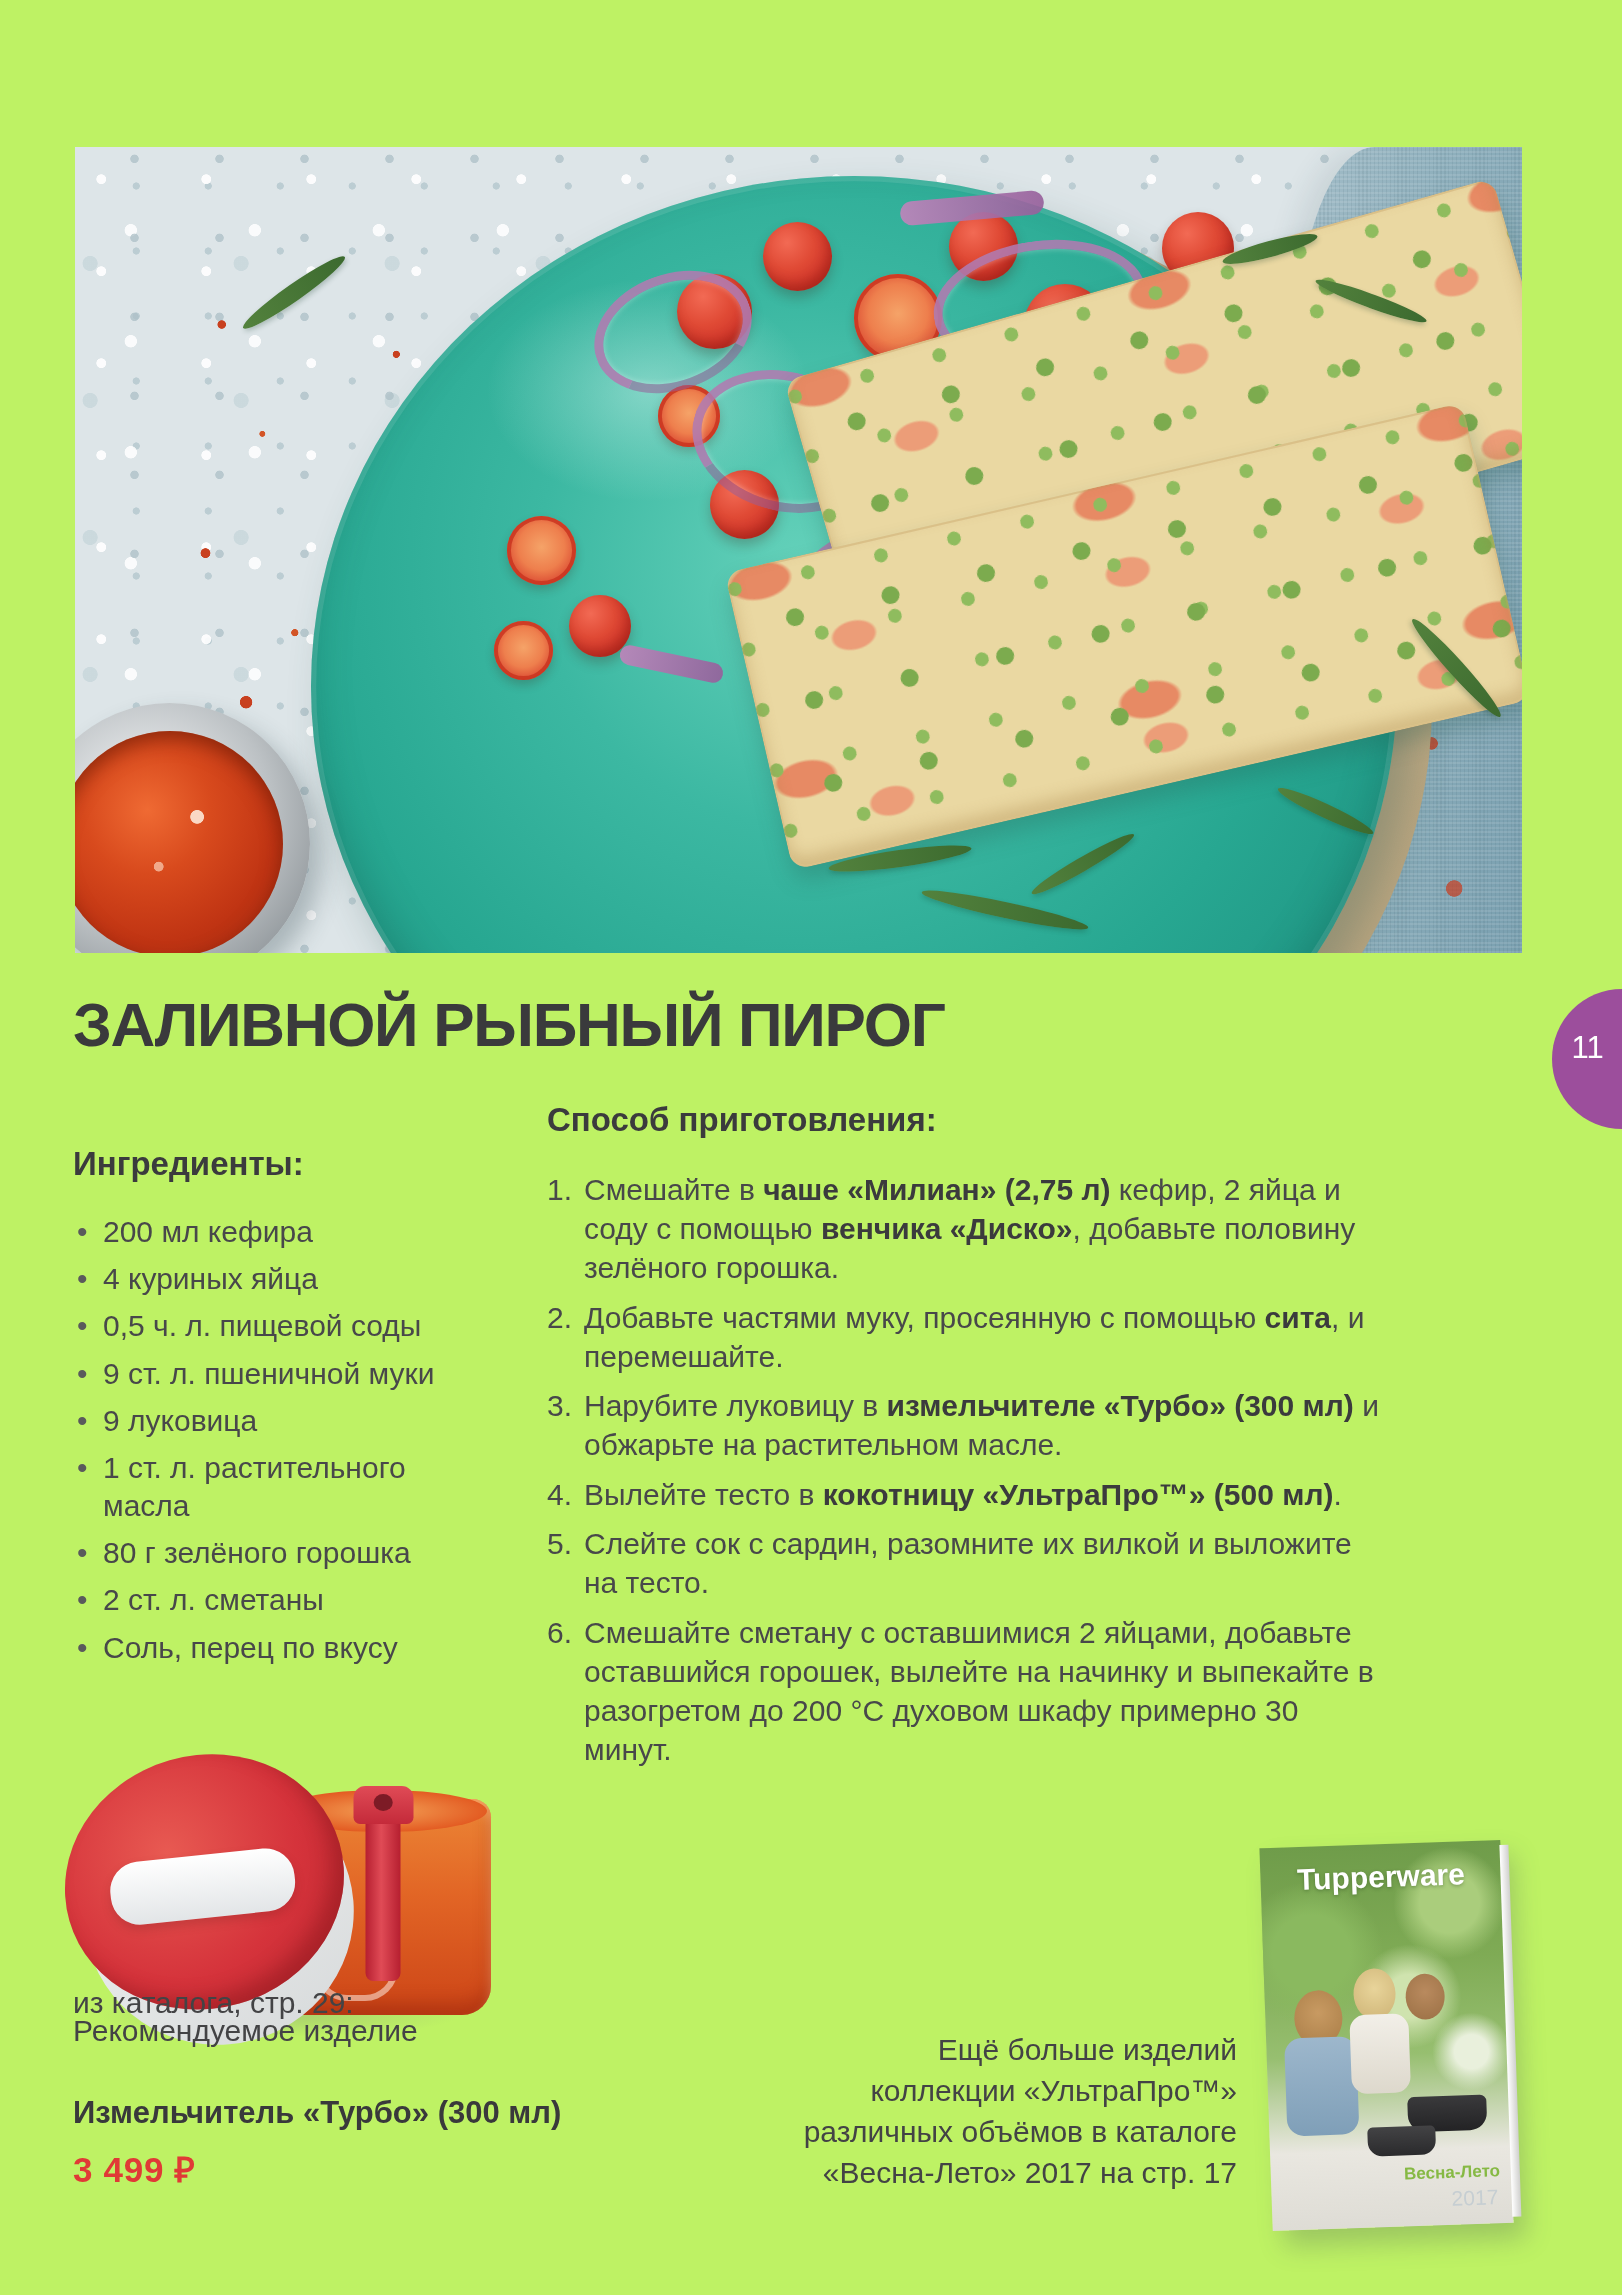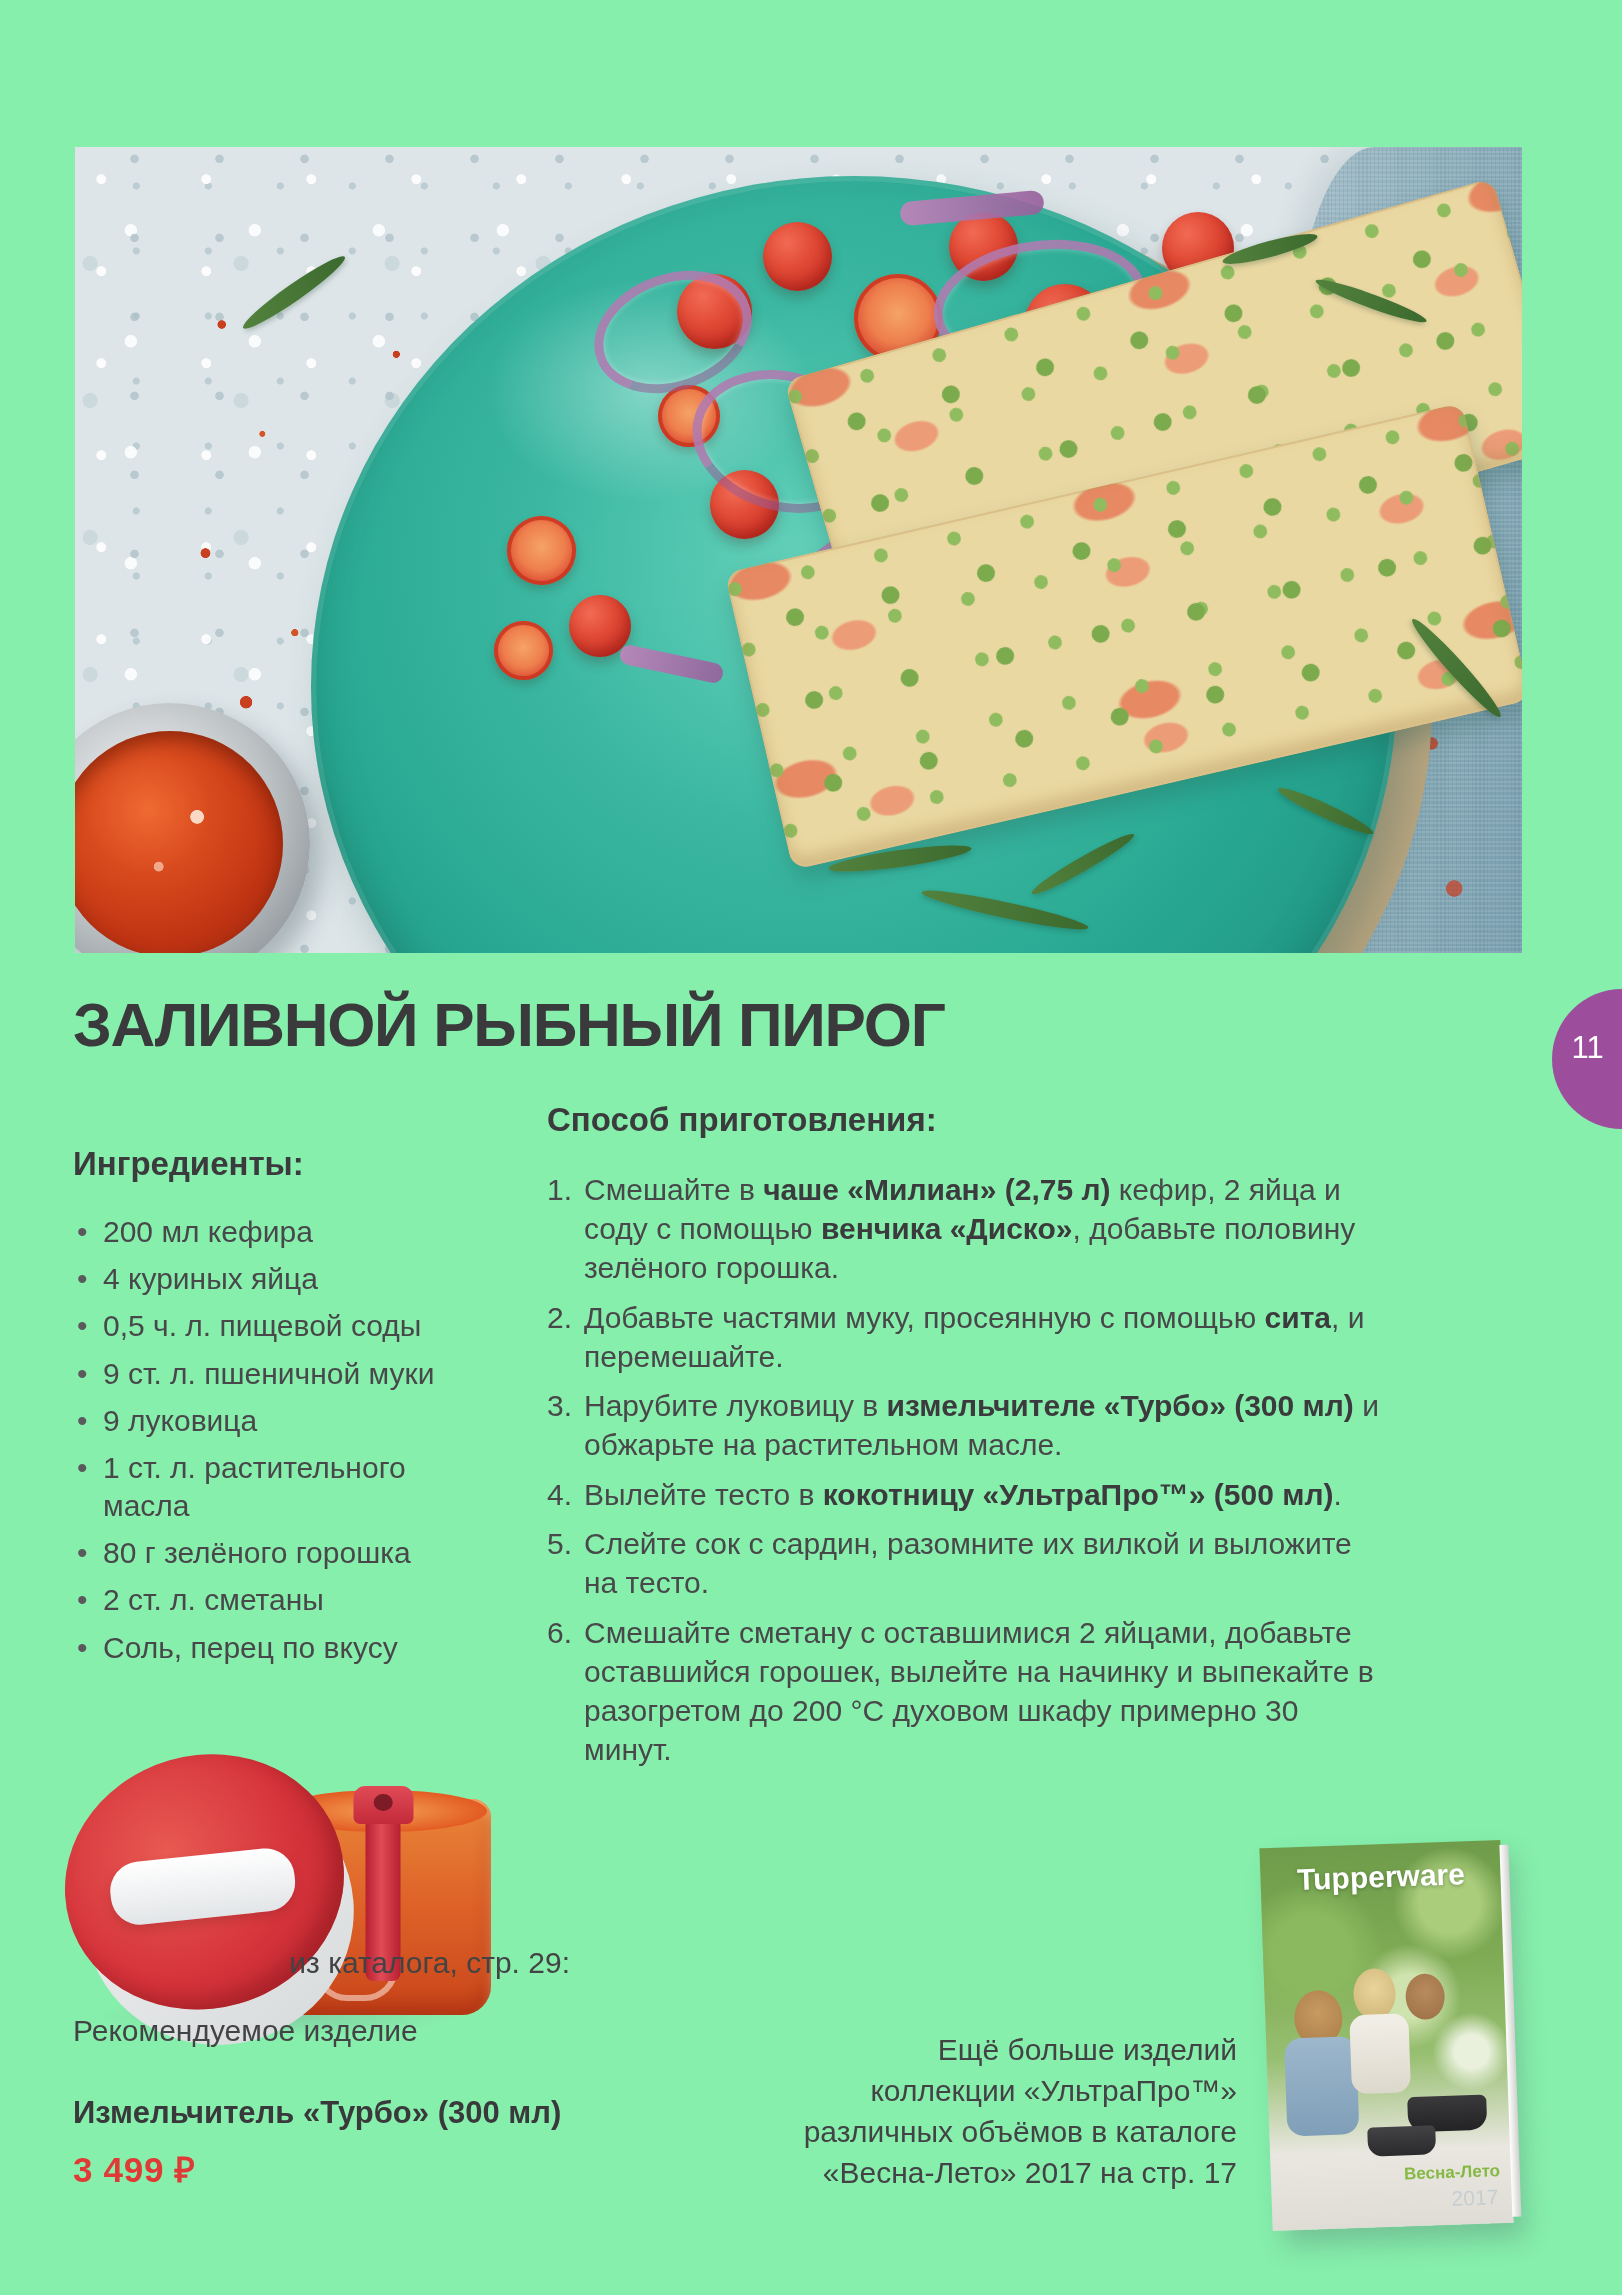--- a/index.html
+++ b/index.html
@@ -1,16 +1,16 @@
 <!DOCTYPE html>
 <html style="font-size:10.5px"><head>
 <meta charset="utf-8">
 <style>
   html,body{margin:0;padding:0;background:#ffffff;}
-  .page{position:relative;width:1623px;height:2295px;background:#86efac;overflow:hidden;
+  .page{position:relative;width:1623px;height:2295px;background:#bef264;overflow:hidden;
         font-family:"Liberation Sans",sans-serif;color:#48484a;}
 
   
   .photo{position:absolute;left:75px;top:147px;width:1447px;height:806px;overflow:hidden;
     background-color:#dde5e8;
     background-image:
       radial-gradient(circle at 25% 35%, rgba(255,255,255,.9) 0 4.6px, rgba(255,255,255,0) 5.2px),
       radial-gradient(circle at 70% 15%, rgba(173,192,199,.75) 0 3.9px, rgba(173,192,199,0) 4.6px),
       radial-gradient(circle at 45% 75%, rgba(255,255,255,.85) 0 5.9px, rgba(255,255,255,0) 6.5px),
       radial-gradient(circle at 85% 60%, rgba(166,188,196,.6) 0 3.3px, rgba(166,188,196,0) 3.9px),
@@ -121,21 +121,21 @@
   .ch-lid{position:absolute;left:-7.9px;top:-5.2px;width:281px;height:275px;transform:rotate(-16deg);}
   .lid-rim{position:absolute;left:4%;top:10%;width:96%;height:96%;border-radius:50%;
     background:linear-gradient(160deg,#f2f3f3,#d7dadb);}
   .lid-red{position:absolute;left:0;top:0;width:100%;height:92%;border-radius:50%;
     background:radial-gradient(circle at 40% 35%, #e85a52 0%, #d5333b 55%, #bb2630 100%);
     box-shadow:inset -9.2px -13px 19.6px rgba(130,20,25,.45);}
   .lid-band{position:absolute;left:16%;top:36%;width:66%;height:23%;border-radius:29px;
     background:linear-gradient(180deg,#ffffff,#e2e5e7);transform:rotate(10deg);
     box-shadow:0 5.2px 9.2px rgba(120,30,30,.25);}
   .rec-text{position:absolute;left:73px;width:497px;font-size:30px;color:#434345;}
-  .rec-l1{top:2014px;}  .rec-l2{top:1946px;text-align:right;}
+  .rec-l1{top:2014px;}  .rec-l2{top:1986px;}
   .rec-product{position:absolute;left:73px;top:2095px;font-size:31px;font-weight:700;color:#39393b;}
   .rec-price{position:absolute;left:73px;top:2145px;font-size:35px;font-weight:700;color:#e03a36;letter-spacing:0.7px;}
 
   
   .more{position:absolute;left:674px;top:2029px;width:563px;text-align:right;
     font-size:30px;line-height:41px;color:#434345;}
   .catalog{position:absolute;left:1266px;top:1844px;width:241px;height:383px;transform:rotate(-2deg);
     box-shadow:11.8px 15.7px 26px rgba(70,85,90,.28);
     background-image:
       radial-gradient(circle at 78% 16%, #aacd7c 0 30px, rgba(0,0,0,0) 56px),

